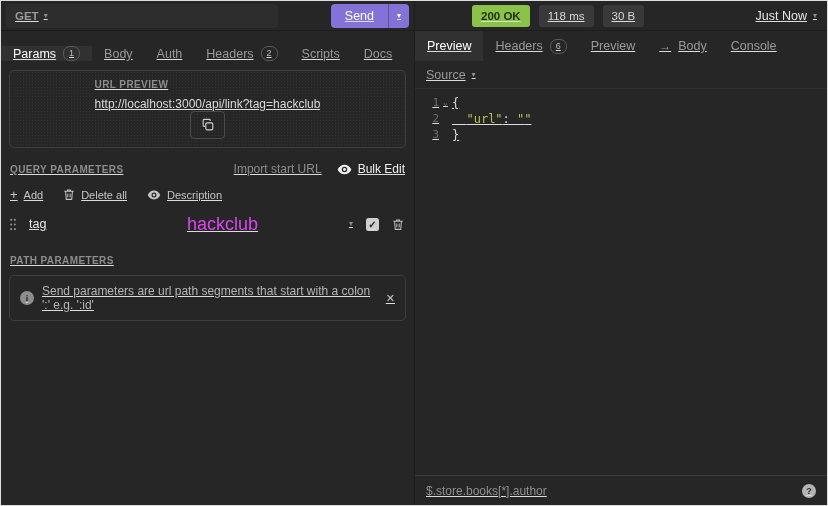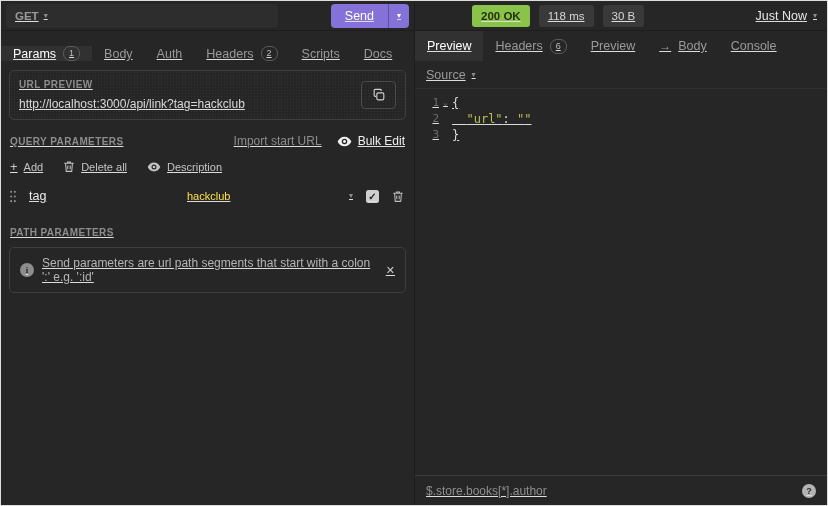--- a/index.html
+++ b/index.html
@@ -40,39 +40,39 @@
   .tab-badge { border:1px solid #5b5b5b; border-radius:7px; font-size:9px; line-height:13px; padding:0 5px; color:#bdbdbd; }
   .tab-icon { font-size:12px; }
 
   
   .content { flex:1; display:flex; min-height:0; }
   .left-pane { width:414px; flex-shrink:0; border-right:1px solid #1d1d1d; padding:9px 8px; display:flex; flex-direction:column; }
   .right-pane { flex:1; min-width:0; display:flex; flex-direction:column; }
 
   .section-title { font-size:10px; font-weight:bold; letter-spacing:0.4px; color:#8d8d8d; }
 
-  .url-preview { border:1px solid #3e3e3e; border-radius:5px; padding:8px 9px; display:flex; align-items:center; margin-bottom:11px; }
+  .url-preview { border:1px solid #3e3e3e; border-radius:5px; padding:8px 9px; display:flex; align-items:center; margin-bottom:11px;flex-direction:column; }
   .url-preview-body { flex:1; min-width:0; }
   .url-preview-body .section-title { margin-bottom:7px; }
   .url-preview-value { color:#dadada; font-size:12px; white-space:nowrap; overflow:hidden; }
   .copy-btn { width:35px; height:28px; border:1px solid #4b4b4b; border-radius:4px; display:flex; align-items:center; justify-content:center; color:#cfcfcf; flex-shrink:0; }
 
   .qp-header { display:flex; align-items:center; margin:3px 1px 12px; }
   .qp-header-right { margin-left:auto; display:flex; align-items:center; gap:15px; }
   .import-link { color:#8d8d8d; font-size:12px; }
   .bulk-edit { color:#f0f0f0; font-size:12px; display:flex; align-items:center; gap:6px; }
 
   .qp-actions { display:flex; align-items:center; gap:20px; margin:0 1px 9px; color:#c4c4c4; font-size:11px; }
   .action { display:flex; align-items:center; gap:6px; }
   .action .plus { font-size:13px; color:#c4c4c4; line-height:1; }
 
   .param-row { display:flex; align-items:center; height:28px; margin-bottom:13px; }
   .drag-handle { width:20px; color:#8f8f8f; display:flex; align-items:center; }
   .param-name { width:158px; color:#ececec; font-size:12.5px; }
-  .param-value { flex:1; color:#fde047; font-size:11px; }
+  .param-value { flex:1; color:#d946ef; font-size:18px; }
   .param-controls { display:flex; align-items:center; gap:13px; padding-right:2px; }
   .checkbox { width:13px; height:13px; background:#cfcfcf; border-radius:2.5px; color:#222; font-size:10px; line-height:13px; text-align:center; font-weight:bold; }
 
   .pp-title { margin:4px 1px 9px; }
   .info-banner { border:1px solid #3e3e3e; border-radius:5px; padding:8px 10px; display:flex; align-items:center; gap:8px; color:#b5b5b5; font-size:12px; }
   .info-icon { width:14px; height:14px; border-radius:50%; background:#8d8d8d; color:#262626; font-size:9px; font-weight:bold; display:flex; align-items:center; justify-content:center; flex-shrink:0; font-family:"Liberation Serif", serif; }
   .banner-close { margin-left:auto; color:#cacaca; font-size:11px; }
 
   
   .source-row { height:28px; flex-shrink:0; display:flex; align-items:center; gap:6px; padding:0 11px; color:#9a9a9a; font-size:12.5px; border-bottom:1px solid #303030; }

